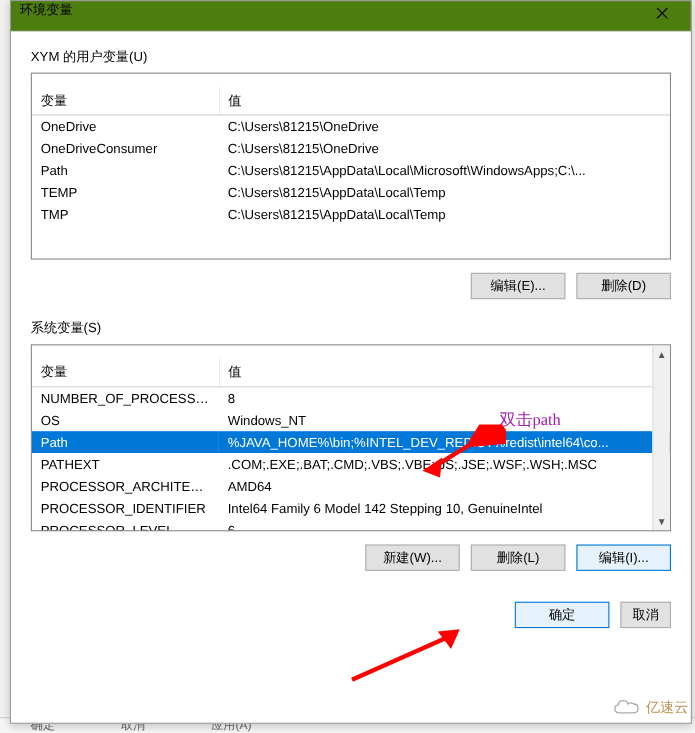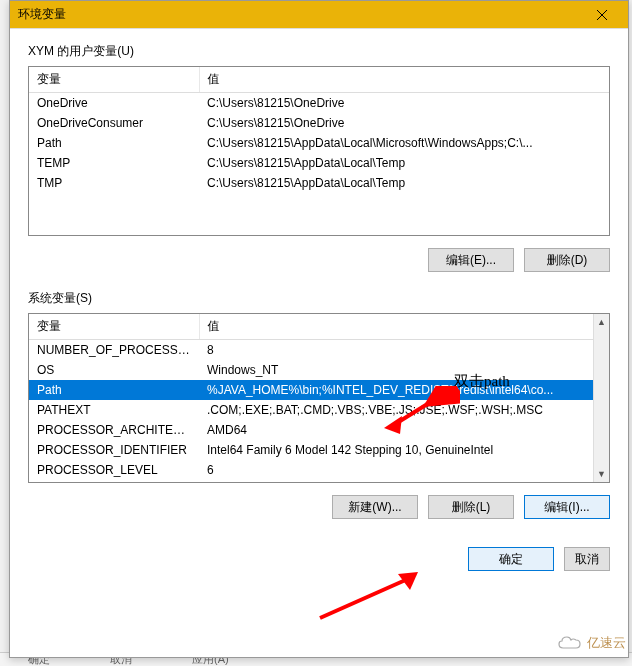--- a/index.html
+++ b/index.html
@@ -18,43 +18,43 @@
       top: 0;
       width: 620px;
       height: 658px;
       background: #fff;
       border: 1px solid #999;
       box-shadow: 0 2px 8px rgba(0,0,0,0.2);
     }
     .titlebar {
       height: 28px;
       display: flex;
-      align-items: center;
+      align-items: flex-start;
       padding: 0 8px;
       border-bottom: 1px solid #ddd;
-      background: #eab308;
+      background: #4d7c0f;
     }
     .titlebar .title { flex: 1; font-size: 12px; }
     .titlebar .close-btn {
       width: 36px; height: 22px;
       display: flex; align-items: center; justify-content: center;
       cursor: pointer;
     }
     .titlebar .close-btn svg { width: 10px; height: 10px; }
     .content { padding: 14px 18px 10px 18px; }
     .section-label { font-size: 12px; margin-bottom: 6px; }
     .table-wrap {
       border: 1px solid #888;
       background: #fff;
       height: 170px;
       position: relative;
       overflow: hidden;
     }
     .table-wrap.sys { height: 170px; }
-    table { border-collapse: collapse; width: 100%; table-layout: fixed; }
+    table { border-collapse: collapse; width: 100%; table-layout: fixed; margin-top: 12px; }
     thead th {
       text-align: left;
       font-weight: normal;
       font-size: 12px;
       padding: 4px 8px;
       background: #fff;
       border-bottom: 1px solid #ddd;
     }
     thead th:first-child { width: 170px; border-right: 1px solid #e8e8e8; }
     tbody td {
@@ -108,21 +108,21 @@
     }
     .dialog-footer {
       display: flex;
       justify-content: flex-end;
       gap: 10px;
       padding: 0 18px 14px 18px;
       margin-top: 8px;
     }
     .annotation {
       position: absolute;
-      color: #000000;
+      color: #a21caf;
       font-size: 15px;
       font-family: SimSun, serif;
       pointer-events: none;
     }
     .arrow-svg { position: absolute; pointer-events: none; }
     .watermark {
       position: absolute;
       right: 6px; bottom: 14px;
       display: flex; align-items: center;
       opacity: 0.7;

